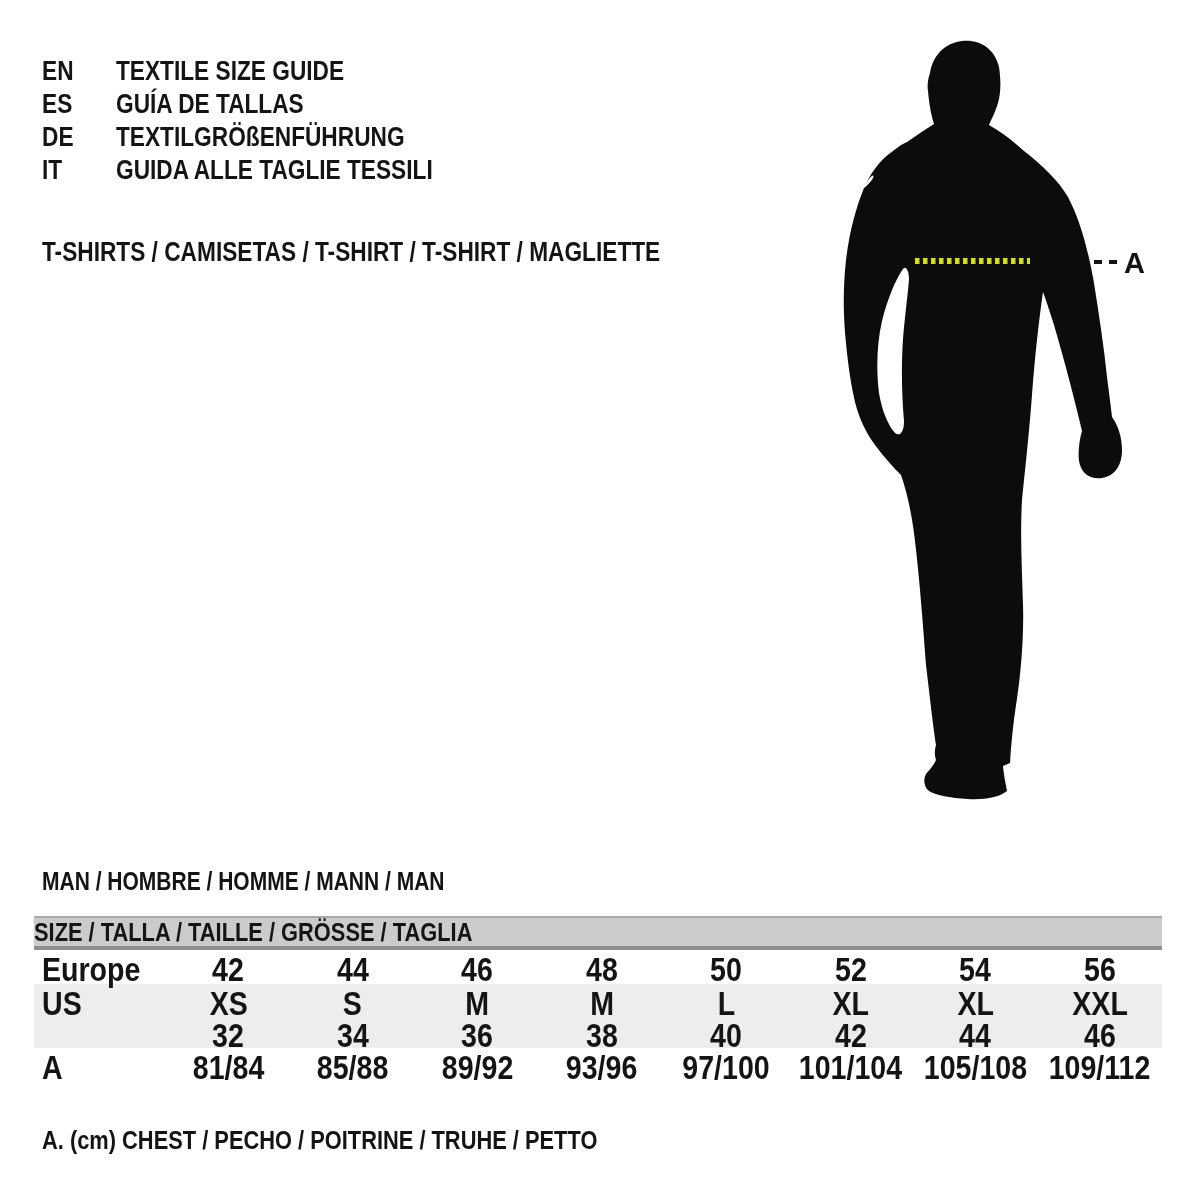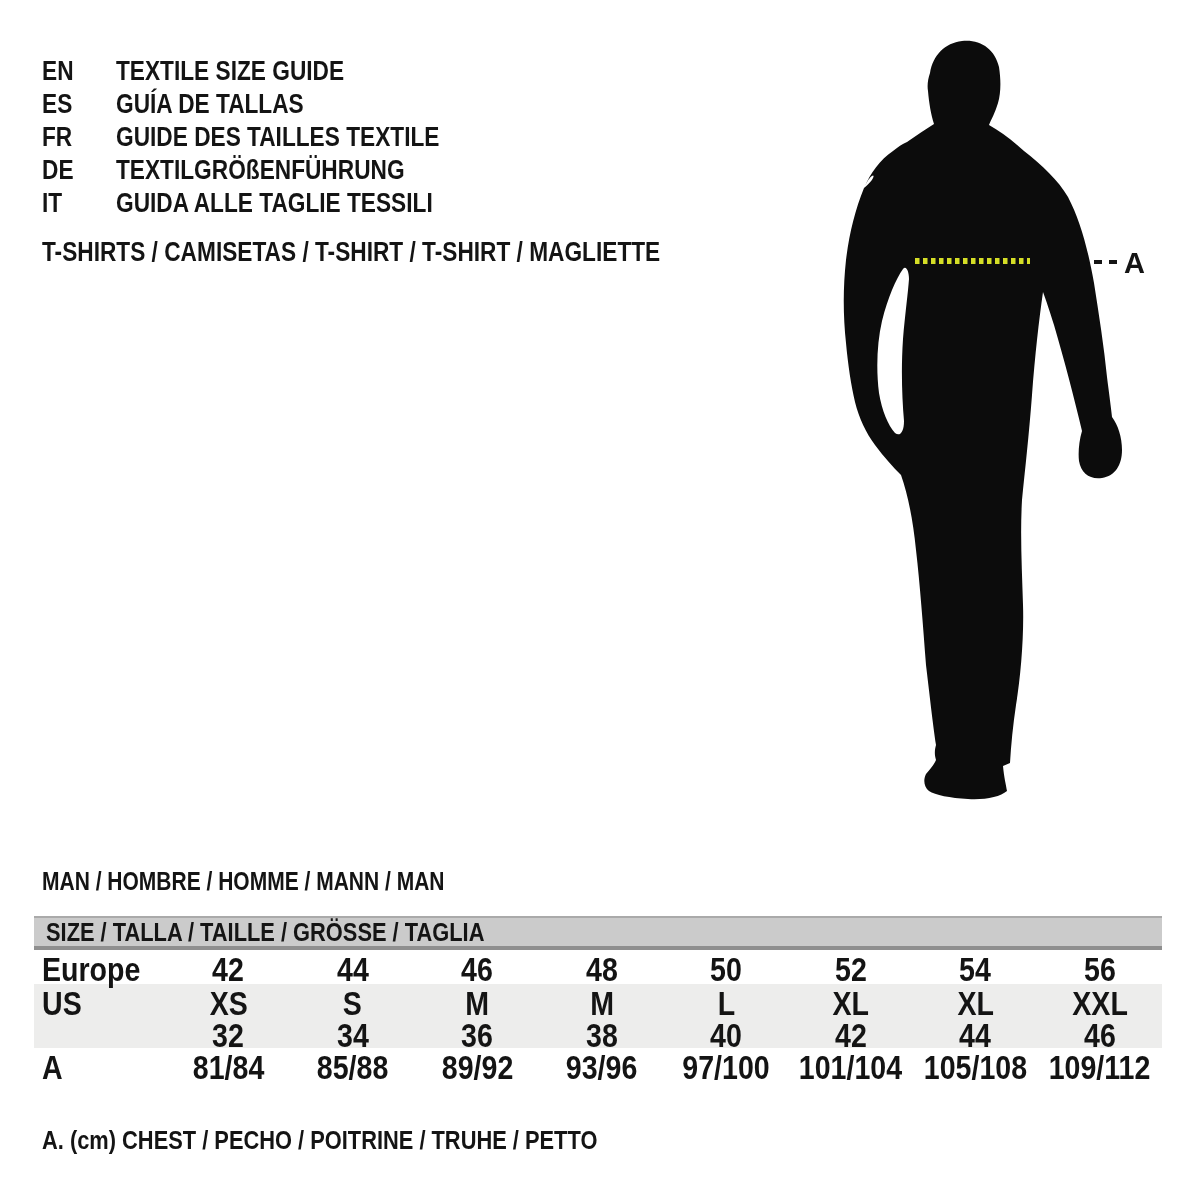--- a/index.html
+++ b/index.html
@@ -25,21 +25,21 @@
   .figure-svg{position:absolute;left:820px;top:0;}
 
   
   .section-title{position:absolute;left:42px;top:842px;font-size:25px;font-weight:bold;}
 
   
   .size-table{position:absolute;left:34px;top:891px;width:1128px;font-weight:bold;}
   .table-header{
     height:28px;background:#cbcbcb;
     border-top:2px solid #aaaaaa;border-bottom:4px solid #8f8f8f;
-    display:flex;align-items:center;padding-left:12px;font-size:26px;
+    display:flex;align-items:center;padding-left:0;font-size:26px;
   }
   .table-row{display:grid;grid-template-columns:132px repeat(8,1fr);align-items:center;font-size:34px;}
   .row-europe{height:34px;}
   .row-us{height:32px;}
   .row-uk{height:32px;}
   .row-a{height:36px;}
   .shaded{background:#ededec;}
   .row-label{padding-left:8px;text-align:left;}
   .cell{text-align:center;}
 
@@ -52,24 +52,20 @@
 <div class="page">
 
   <div class="lang-block">
     <div class="lang-row">
       <span class="lang-code"><span class="cond">EN</span></span>
       <span class="cond">TEXTILE SIZE GUIDE</span>
     </div>
     <div class="lang-row">
       <span class="lang-code"><span class="cond">ES</span></span>
       <span class="cond">GUÍA DE TALLAS</span>
-    </div>
-    <div class="lang-row">
-      <span class="lang-code"><span class="cond">FR</span></span>
-      <span class="cond">GUIDE DES TAILLES TEXTILE</span>
     </div>
     <div class="lang-row">
       <span class="lang-code"><span class="cond">DE</span></span>
       <span class="cond">TEXTILGRÖßENFÜHRUNG</span>
     </div>
     <div class="lang-row">
       <span class="lang-code"><span class="cond">IT</span></span>
       <span class="cond">GUIDA ALLE TAGLIE TESSILI</span>
     </div>
   </div>

